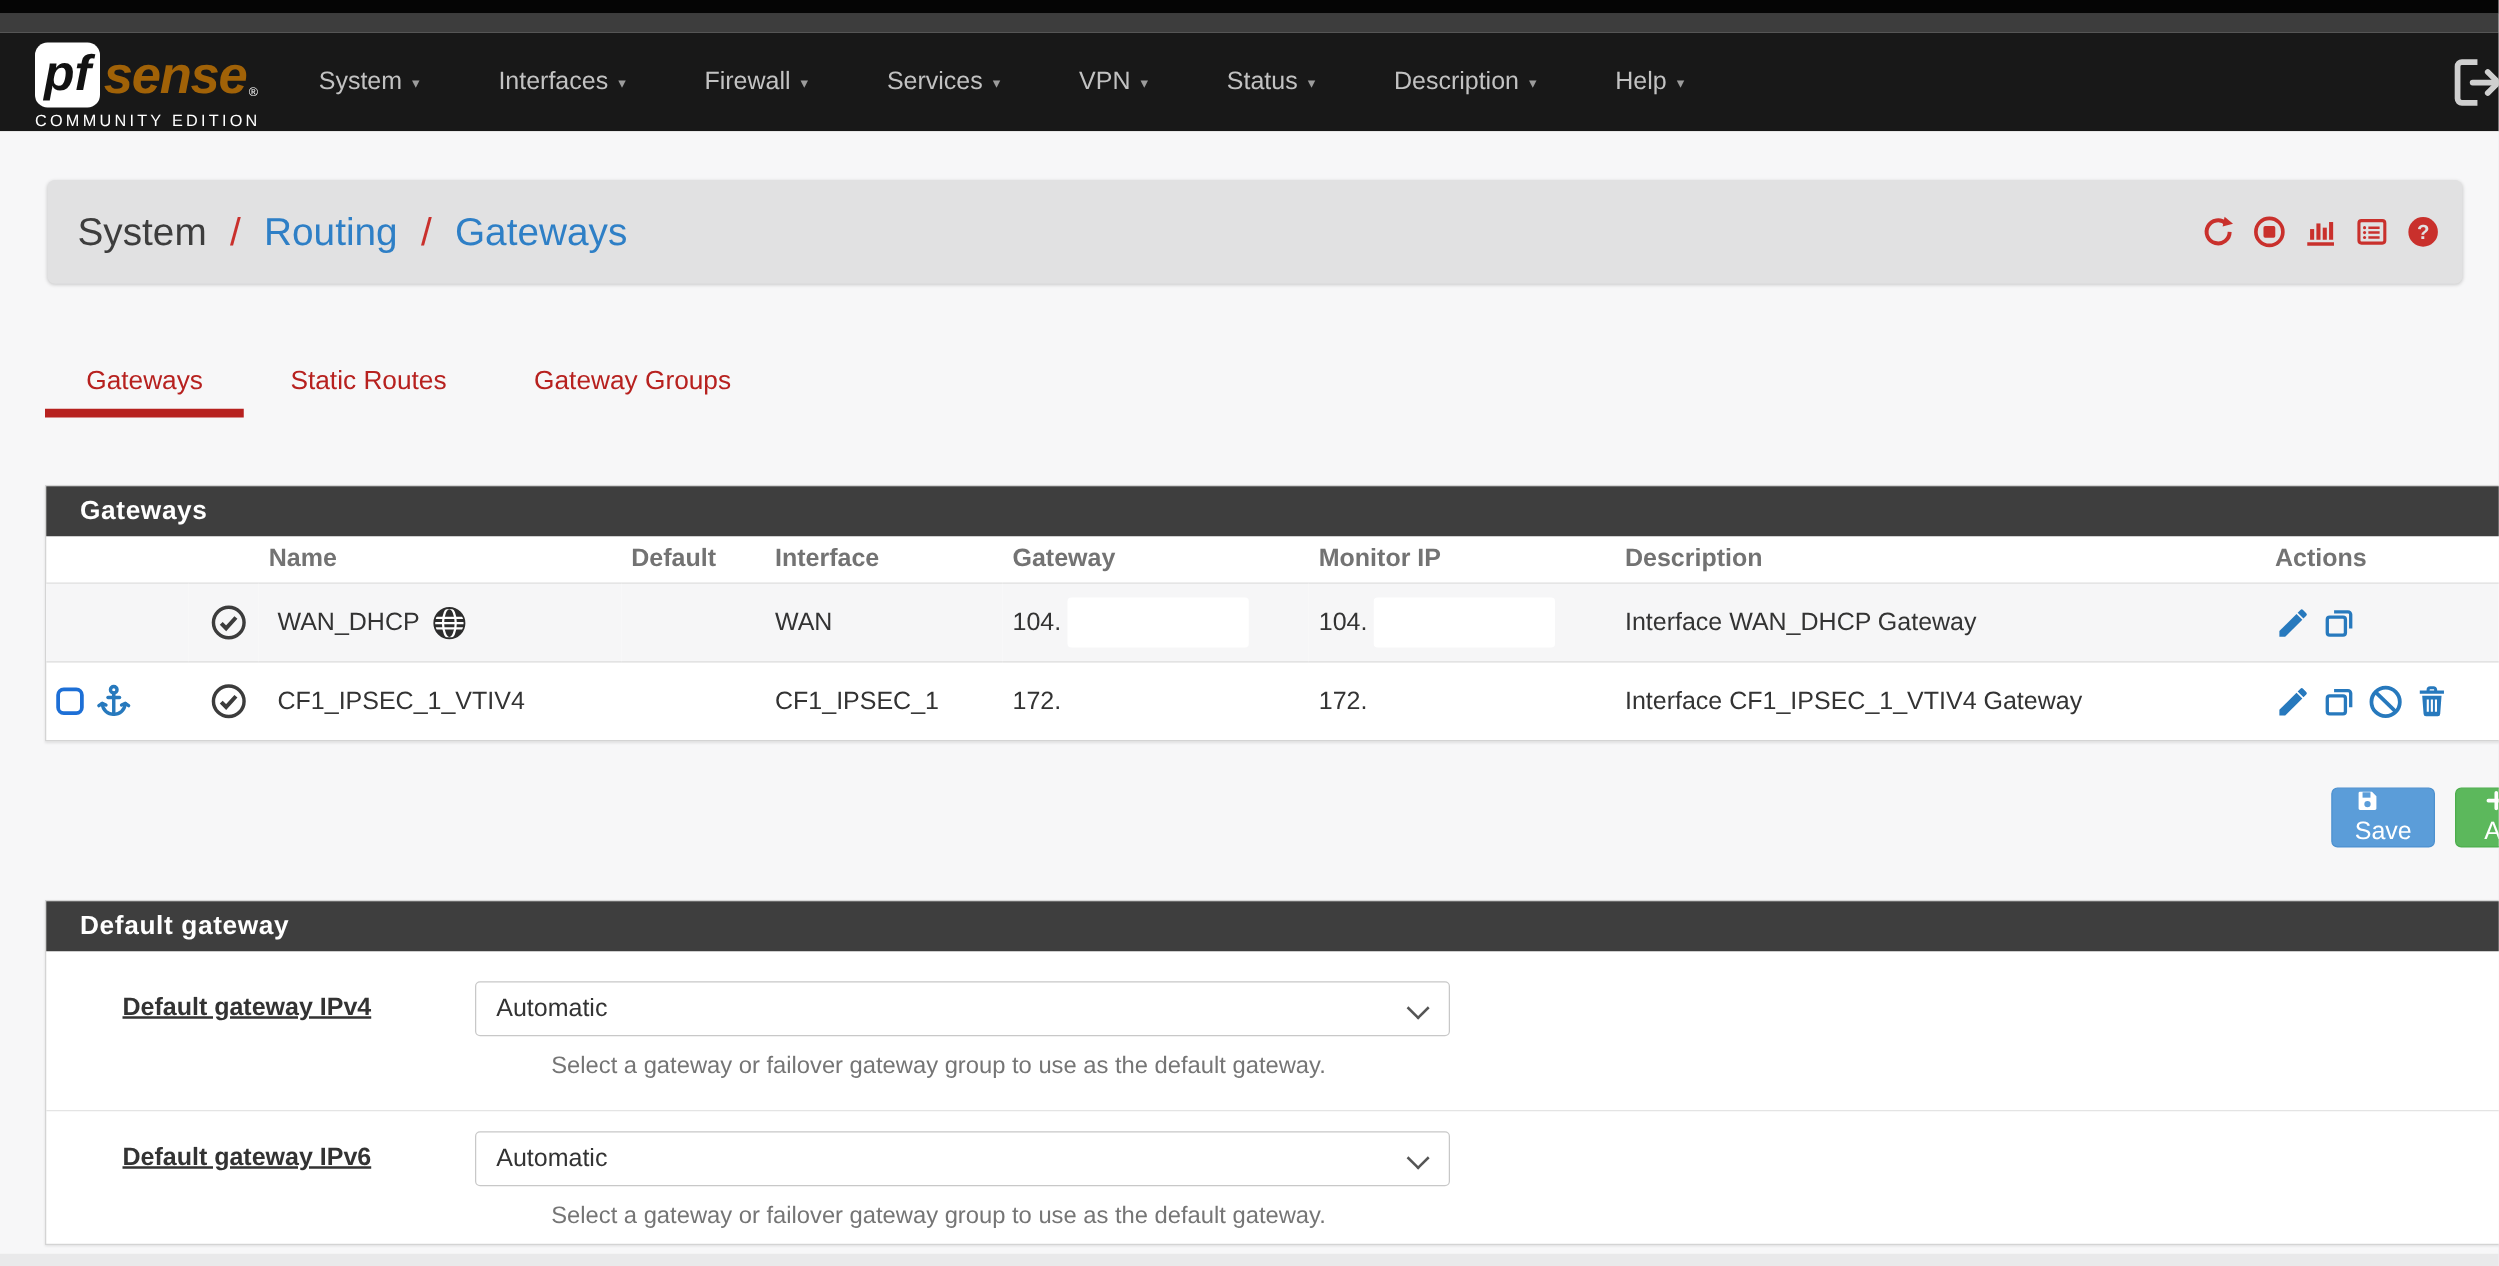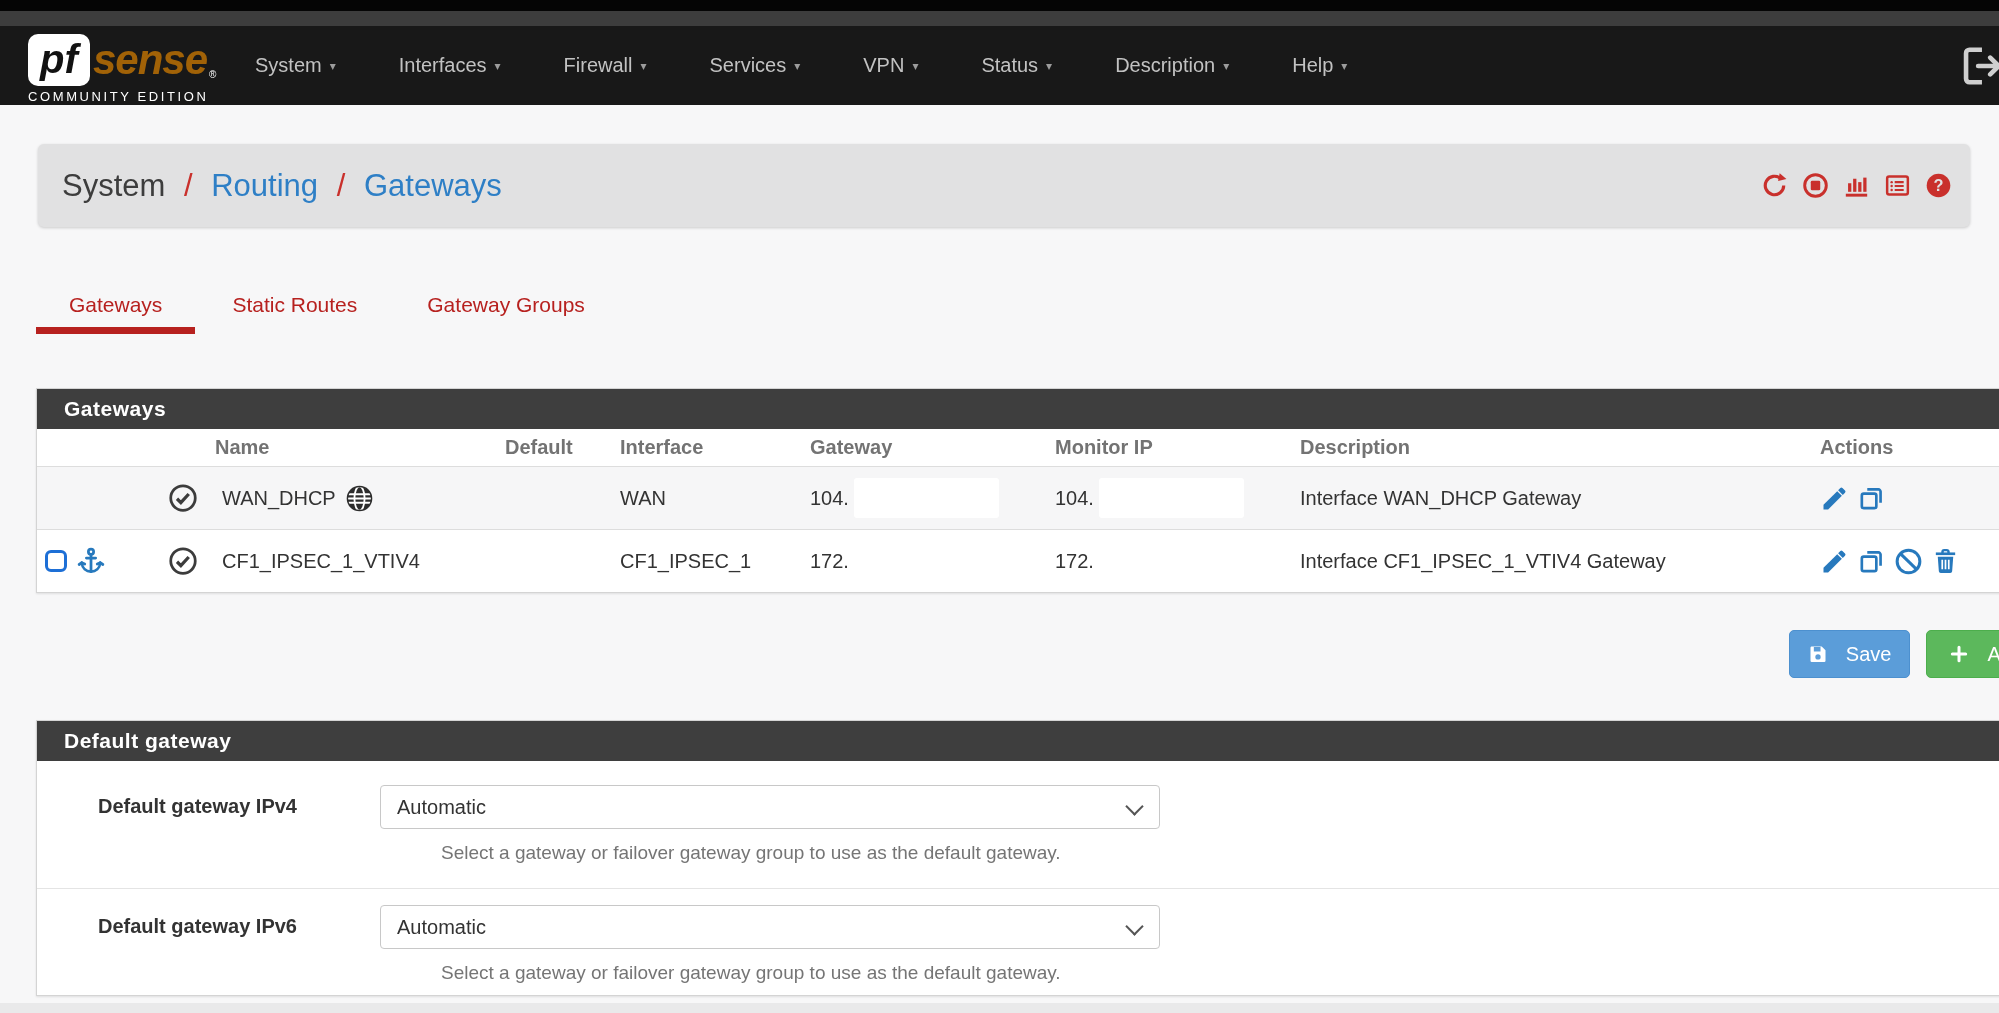--- a/index.html
+++ b/index.html
@@ -8,21 +8,21 @@
     background:#e9e9ea;
     font-family:"Liberation Sans",sans-serif;
     -webkit-font-smoothing:antialiased;
   }
   
   .strip1{position:absolute;left:0;top:0;width:1999px;height:11px;background:#050505;}
   .strip2{position:absolute;left:0;top:11px;width:1999px;height:15px;background:#3d3d3d;}
   .navbar{position:absolute;left:0;top:26px;width:1999px;height:79px;background:#181818;}
   .logo{position:absolute;left:28px;top:8px;cursor:pointer;}
   .logo-line{display:flex;align-items:center;height:52px;}
-  .pf-box{display:inline-block;width:62px;height:52px;background:#fff;border-radius:10px;
+  .pf-box{display:inline-block;width:52px;height:52px;background:#fff;border-radius:10px;
           color:#121212;font-weight:800;font-style:italic;font-size:40px;line-height:50px;text-align:center;}
   .sense{color:#a16207;font-weight:800;font-style:italic;font-size:42px;letter-spacing:-1px;margin-left:3px;}
   .reg{color:#fff;font-size:10px;align-self:flex-end;margin:0 0 6px 2px;}
   .edition{margin-top:3px;color:#fff;font-size:13px;font-weight:normal;letter-spacing:2.6px;white-space:nowrap;}
   .menu{position:absolute;left:255px;top:0;height:79px;display:flex;align-items:center;gap:63px;}
   .menu-item{color:#c2c2c2;font-size:20px;cursor:pointer;white-space:nowrap;display:flex;align-items:center;}
   .caret{font-size:12px;color:#9c9c9c;margin-left:8px;}
   .logout{position:absolute;left:1958px;top:17px;width:46px;height:46px;color:#cfcfcf;cursor:pointer;}
   
   .content{position:absolute;left:0;top:105px;width:1999px;height:898px;background:#f7f7f8;}
@@ -61,32 +61,32 @@
   .name-wrap{display:flex;align-items:center;gap:9px;padding-left:7px;}
   .globe-ic{width:29px;height:29px;}
   .redact{display:inline-block;width:145px;height:40px;background:#fff;border-radius:3px;
           vertical-align:middle;margin-left:5px;}
   .gwnum{display:inline-block;vertical-align:middle;}
   .actions{display:flex;align-items:center;gap:8px;color:#2779bd;}
   .actions svg{width:29px;height:29px;cursor:pointer;}
   
   .btnrow{position:absolute;left:36px;top:525px;width:2070px;display:flex;justify-content:flex-end;
           align-items:center;gap:16px;padding-right:60px;box-sizing:border-box;}
-  .btn{height:46px;border-radius:5px;font-size:20px;color:#fff;display:inline-flex;align-items:center;
-       gap:18px;padding:0 18px;cursor:pointer;border:1px solid transparent;}
+  .btn{height:46px;border-radius:5px;font-size:20px;color:#fff;display:inline-flex;align-items:flex-start;
+       gap:4px;padding:0 18px;cursor:pointer;border:1px solid transparent;flex-direction:column;}
   .btn svg{width:20px;height:20px;}
   .btn-save{background:#5b9dd9;border-color:#4c90cf;}
   .btn-add{background:#5cb85c;border-color:#4cae4c;padding:0 22px;}
   
   .panel-defgw{top:615px;}
   .frow{box-sizing:border-box;padding-left:61px;}
   .frow1{height:127px;padding-top:24px;}
   .frow2{height:107px;padding-top:16px;border-top:1px solid #e4e4e4;}
   .flabel{display:inline-block;width:282px;font-weight:bold;font-size:20px;color:#333;
-          vertical-align:top;padding-top:10px;}
+          vertical-align:top;padding-top:10px;text-decoration:underline;}
   .selectbox{display:inline-block;width:780px;height:44px;border:1px solid #c8c8c8;border-radius:4px;
              background:#fff;font-size:20px;line-height:42px;padding:0 16px;color:#333;position:relative;
              box-sizing:border-box;cursor:pointer;vertical-align:top;}
   .chev{position:absolute;right:18px;top:14px;width:11px;height:11px;border-left:2px solid #555;
         border-bottom:2px solid #555;transform:rotate(-45deg);}
   .fhelp{margin:13px 0 0 343px;font-size:19px;color:#757575;}
 </style>
 </head>
 <body>
 

